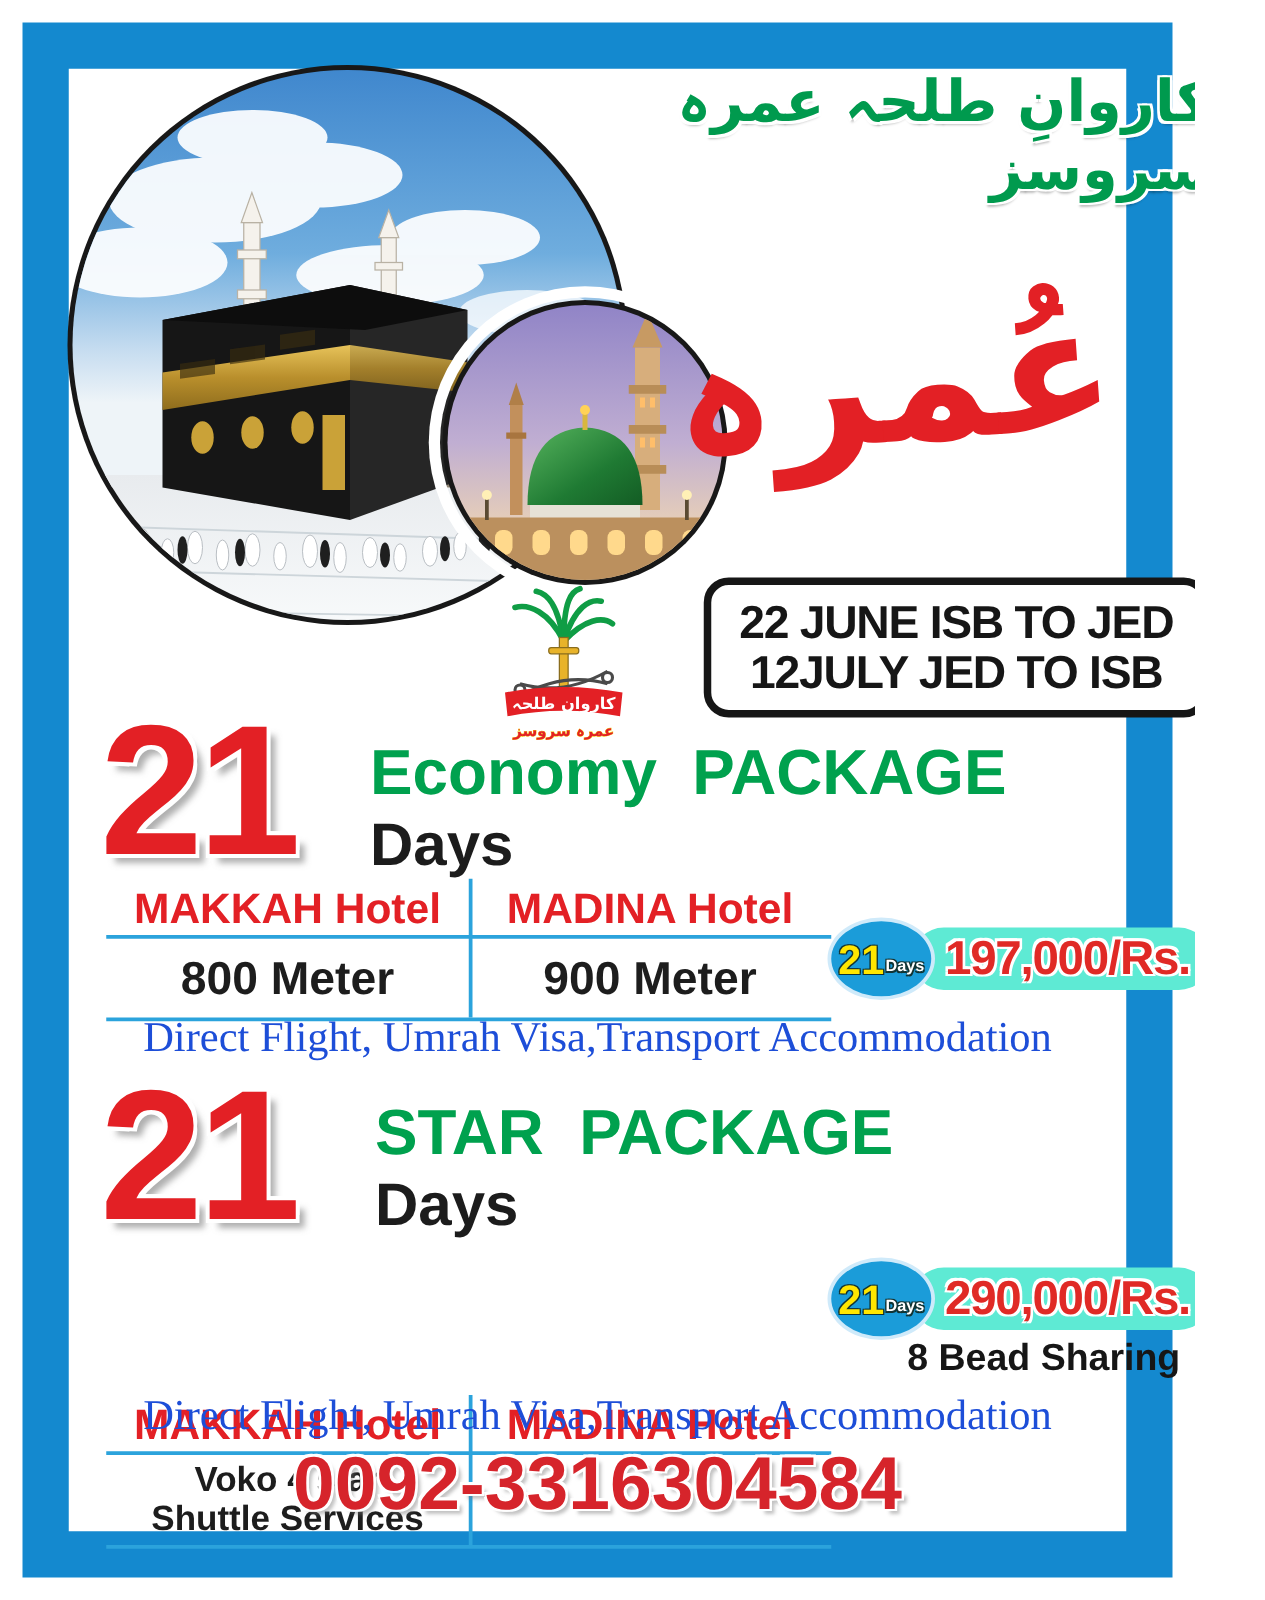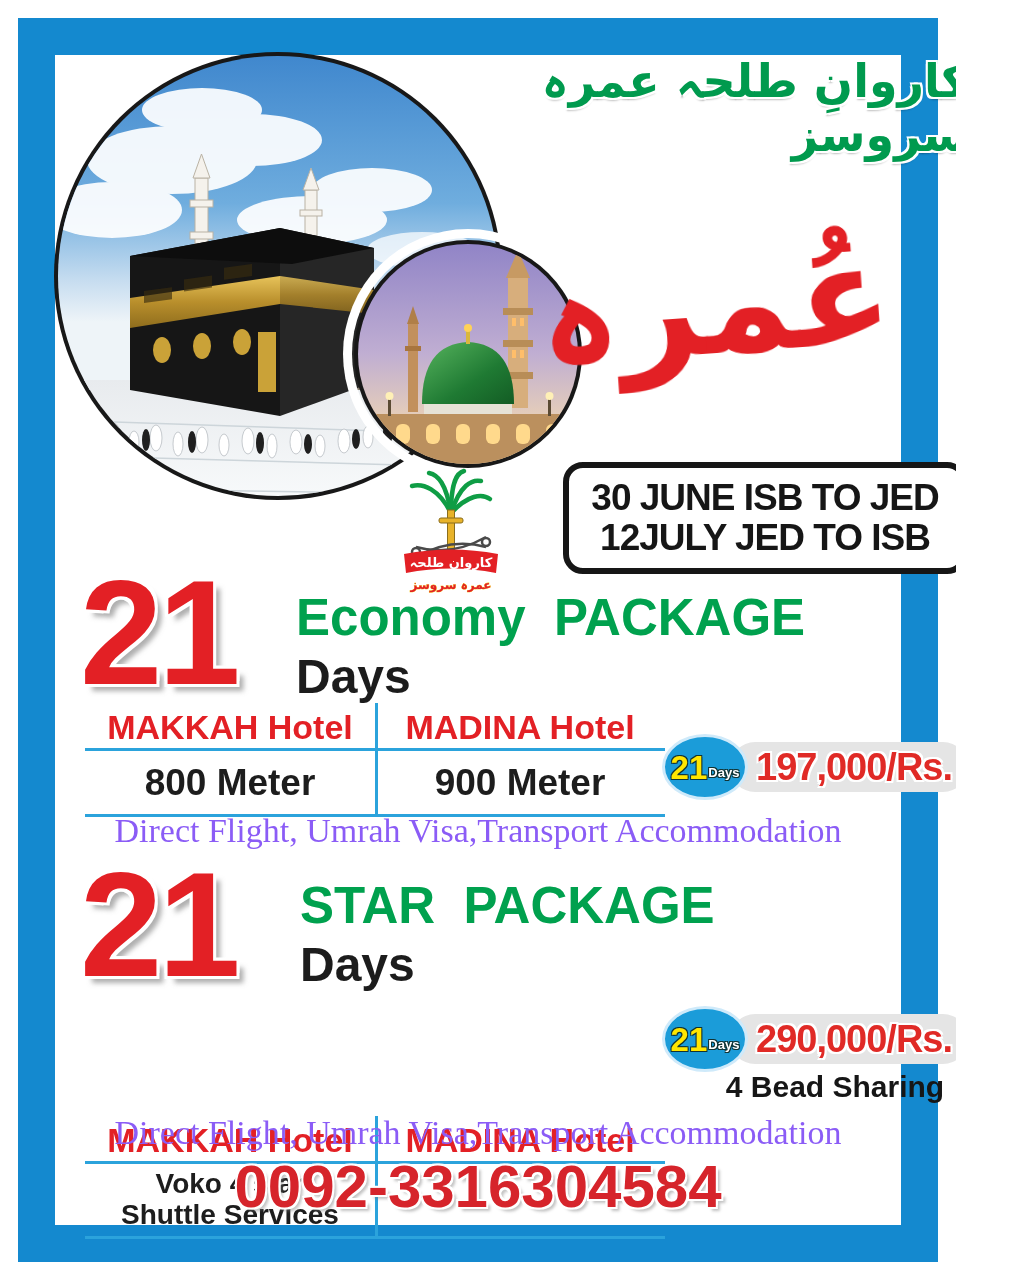--- a/index.html
+++ b/index.html
@@ -57,29 +57,29 @@
 
   
   .badge{position:absolute;display:flex;align-items:center;}
   .badge-ellipse{position:relative;z-index:2;width:80px;height:60px;border-radius:50%;
       background:#1b9cd9;border:3px solid #cfeafa;display:flex;align-items:center;justify-content:center;}
   .badge-21{font-weight:800;font-size:33px;color:#ffe600;line-height:1;
       text-shadow:-1px -1px 0 #133,1px -1px 0 #133,-1px 1px 0 #133,1px 1px 0 #133;}
   .badge-days{font-weight:800;font-size:13px;color:#ffffff;margin:10px 0 0 1px;
       text-shadow:-1px -1px 0 #133,1px -1px 0 #133,-1px 1px 0 #133,1px 1px 0 #133;}
   .badge-pill{margin-left:-18px;z-index:1;height:50px;min-width:196px;border-radius:28px;
-      background:#e5e5e5;display:flex;align-items:center;padding:0 16px 0 26px;}
+      background:#5eead4;display:flex;align-items:center;padding:0 16px 0 26px;}
   .badge-price{font-weight:800;font-size:38px;color:#e02a26;letter-spacing:-1px;
       text-shadow:-2px -2px 0 #fff,2px -2px 0 #fff,-2px 2px 0 #fff,2px 2px 0 #fff;}
   .badge-note{position:absolute;left:700px;top:1070px;width:270px;text-align:center;
       font-weight:800;font-size:30px;color:#161616;}
 
   
   .includes{position:absolute;left:54px;right:54px;text-align:center;
-      font-family:"Liberation Serif",serif;font-size:34px;color:#8b5cf6;}
+      font-family:"Liberation Serif",serif;font-size:34px;color:#1d4ed8;}
   .phone{position:absolute;left:54px;right:54px;top:1152px;text-align:center;
       font-weight:800;font-size:60px;color:#d6242b;letter-spacing:0;
       text-shadow:-2px -2px 0 #fff,2px -2px 0 #fff,-2px 2px 0 #fff,2px 2px 0 #fff,4px 4px 3px rgba(120,120,120,.45);}
 </style>
 </head>
 <body>
 
 <div class="page">
   <div class="frame"></div>
 
@@ -292,21 +292,21 @@
         <circle cx="40" cy="97" r="4" fill="#ffffff" stroke="#4a4a4a"></circle>
         <circle cx="110" cy="87" r="4" fill="#ffffff" stroke="#4a4a4a"></circle>
       </g>
       <path d="M28 99 Q75 90 122 99 L120 118 Q75 109 30 118 Z" fill="#e32025"></path>
       <text x="75" y="112" text-anchor="middle" font-family="DejaVu Sans, sans-serif" font-size="13" font-weight="bold" fill="#ffffff">کاروانِ طلحہ</text>
       <text x="75" y="134" text-anchor="middle" font-family="DejaVu Sans, sans-serif" font-size="12" font-weight="bold" fill="#e32025" stroke="#f3c200" stroke-width="0.6" paint-order="stroke">عمرہ سروسز</text>
     </svg>
   </div>
 
   <div class="date-box">
-    <div class="date-line">30 JUNE ISB TO JED</div>
+    <div class="date-line">22 JUNE ISB TO JED</div>
     <div class="date-line">12JULY JED TO ISB</div>
   </div>
 
   <div class="big21" style="left:80px;top:566px;">21</div>
   <div class="pkg-text" style="left:256px;top:588px;">
     <div class="pkg-name">Economy  PACKAGE</div>
     <div class="pkg-days">Days</div>
   </div>
 
   <div class="pkg-table tbl-rel" style="left:85px;top:700px;width:580px;">
@@ -361,18 +361,18 @@
 
   <div class="badge" style="left:662px;top:1006px;">
     <div class="badge-ellipse">
       <span class="badge-21">21</span>
       <span class="badge-days">Days</span>
     </div>
     <div class="badge-pill">
       <span class="badge-price">290,000/Rs.</span>
     </div>
   </div>
-  <div class="badge-note">4 Bead Sharing</div>
+  <div class="badge-note">8 Bead Sharing</div>
 
   <div class="includes" style="top:1114px;">Direct Flight,  Umrah Visa,Transport  Accommodation</div>
 
   <div class="phone">0092-3316304584</div>
 </div>
 
 </body></html>

